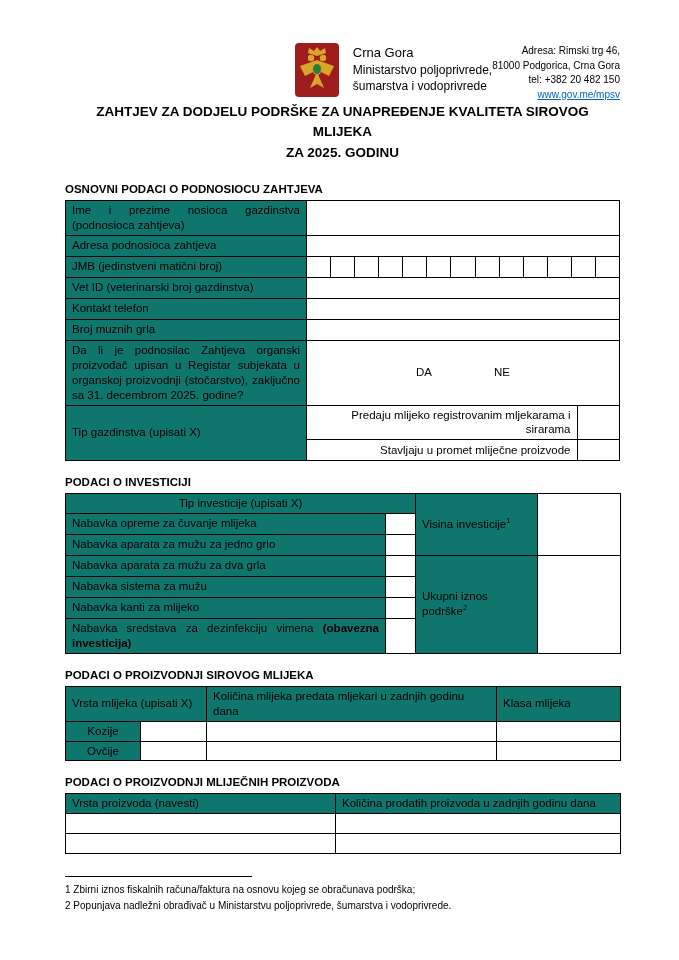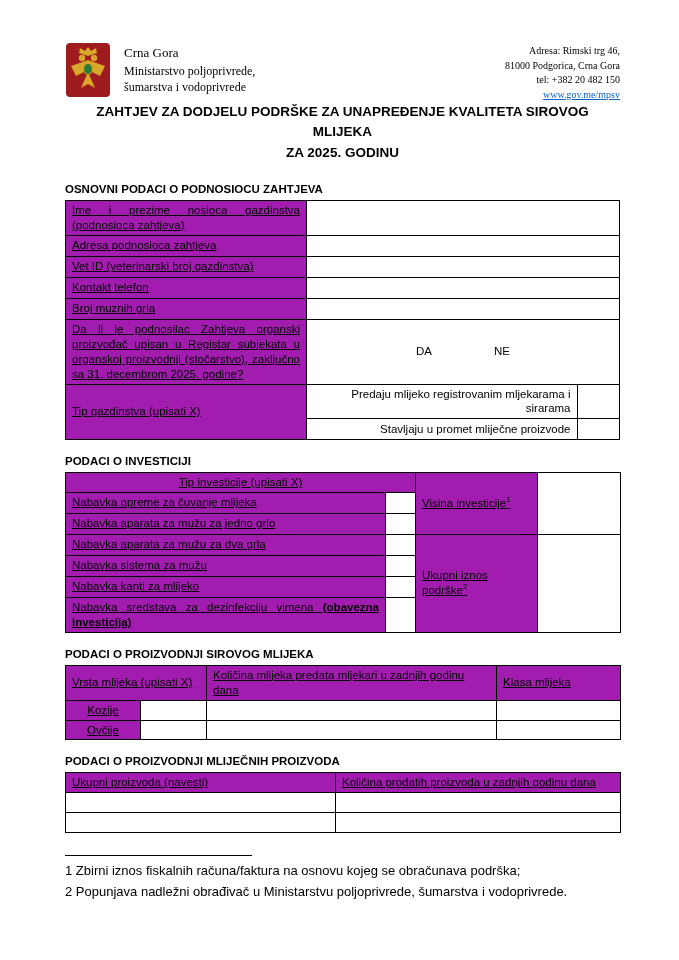--- a/index.html
+++ b/index.html
@@ -6,53 +6,53 @@
   html, body { width: 679px; height: 960px; }
   body {
     font-family: "Liberation Sans", sans-serif;
     background: #ffffff;
     color: #000;
     overflow: hidden;
   }
   .page { padding: 42px 59px 0 65px; }
 
   
-  .hdr { display: flex; justify-content: space-between; align-items: flex-start; font-family: Liberation Serif, serif; }
+  .hdr { display: flex; justify-content: flex-end; align-items: flex-start; }
   .brand { display: flex; gap: 13px; align-items: center; }
   .logo { width: 46px; height: 56px; flex: none; }
   .org { font-size: 13px; margin-bottom: 3px; }
   .dept { font-size: 12px; line-height: 1.3; }
   .contact { text-align: right; font-size: 10px; line-height: 1.45; padding-top: 2px; }
   .contact .link { color: #0563c1; text-decoration: underline; cursor: pointer; }
 
   .title { text-align: center; font-weight: bold; font-size: 13.5px; line-height: 1.5; }
 
   .sec-h { font-weight: bold; font-size: 11.5px; margin: 15px 0 5px; }
   .first-h { margin-top: 20px; }
 
   table { border-collapse: collapse; width: 100%; table-layout: fixed; font-size: 11.5px; }
   td { border: 1px solid #000; padding: 2px 6px; vertical-align: middle; line-height: 1.3; word-wrap: break-word; }
-  .lbl { background: #a21caf; text-decoration: underline; }
+  .lbl { background: #0f766e; }
   .just { text-align: justify; }
   .ctr { text-align: center; }
   .nopad { padding: 0; }
 
   .strip { display: flex; height: 20px; }
   .digit-cell { flex: 1; border-left: 1px solid #000; }
   .digit-cell:first-child { border-left: none; }
 
   .danene { display: flex; justify-content: center; gap: 62px; font-size: 11.5px; }
 
   .inner { border-collapse: collapse; width: 100%; border: hidden; table-layout: fixed; text-align: right; }
   .inner td { border: 1px solid #000; }
 
   sup { font-size: 7.5px; vertical-align: super; line-height: 0; }
 
   .fn-rule { width: 187px; border-top: 1px solid #000; margin: 22px 0 5px; }
-  .fnote { font-size: 13px; line-height: 1.55; }
+  .fnote { font-size: 10px; line-height: 1.55; }
 </style>
 </head>
 <body>
 
 <div class="page">
 
   <div class="hdr">
     <div class="brand">
       <div class="logo">
         <svg width="46" height="56" viewBox="0 0 46 56">
@@ -97,20 +97,40 @@
     <tbody>
         <tr style="height:35px">
       <td class="lbl just">Ime i prezime nosioca gazdinstva (podnosioca zahtjeva)</td>
       <td></td>
     </tr>
     <tr style="height:21px">
       <td class="lbl">Adresa podnosioca zahtjeva</td>
       <td></td>
     </tr>
     <tr style="height:21px">
+      <td class="lbl">JMB (jedinstveni matični broj)</td>
+      <td class="nopad">
+            <div class="strip">
+              <div class="digit-cell"></div>
+              <div class="digit-cell"></div>
+              <div class="digit-cell"></div>
+              <div class="digit-cell"></div>
+              <div class="digit-cell"></div>
+              <div class="digit-cell"></div>
+              <div class="digit-cell"></div>
+              <div class="digit-cell"></div>
+              <div class="digit-cell"></div>
+              <div class="digit-cell"></div>
+              <div class="digit-cell"></div>
+              <div class="digit-cell"></div>
+              <div class="digit-cell"></div>
+            </div>
+          </td>
+    </tr>
+    <tr style="height:21px">
       <td class="lbl">Vet ID (veterinarski broj gazdinstva)</td>
       <td></td>
     </tr>
     <tr style="height:21px">
       <td class="lbl">Kontakt telefon</td>
       <td></td>
     </tr>
     <tr style="height:21px">
       <td class="lbl">Broj muznih grla</td>
       <td></td>
@@ -221,21 +241,21 @@
     </table>
 
   <div class="sec-h">PODACI O PROIZVODNJI MLIJEČNIH PROIZVODA</div>
   <table>
     <colgroup>
         <col style="width:270px">
         <col style="width:285px">
       </colgroup>
     <tbody>
         <tr style="height:17px">
-      <td class="lbl">Ukupni proizvoda (navesti)</td>
+      <td class="lbl">Vrsta proizvoda (navesti)</td>
       <td class="lbl">Količina prodatih proizvoda u zadnjih godinu dana</td>
     </tr>
     <tr style="height:20px">
       <td></td>
       <td></td>
     </tr>
     <tr style="height:20px">
       <td></td>
       <td></td>
     </tr>

